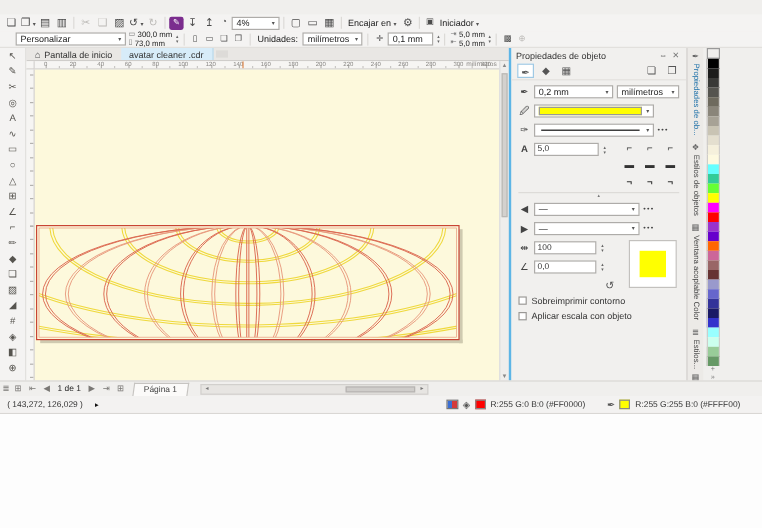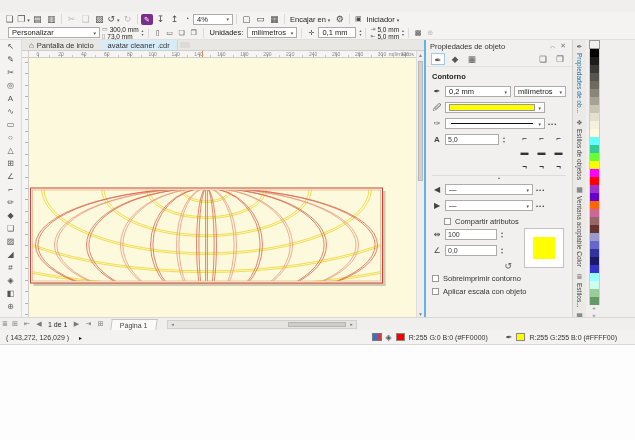--- a/index.html
+++ b/index.html
@@ -6,21 +6,21 @@
   html,body { width:635px; height:440px; background:#fdfdfd; font-family:"Liberation Sans",sans-serif; }
   body { position:relative; overflow:hidden; font-size:8px; color:#333; }
   .app { position:absolute; top:0; left:0; width:635px; height:345px; background:#f0efed; border-bottom:1px solid #d9d7d4; }
 
   
   .menubar { position:absolute; top:0; left:0; right:0; height:12px; background:#f4f3f2; display:flex; align-items:center; padding-left:4px; }
   .menu-item { padding:0 5px; font-size:7.5px; color:#222; }
 
   
   .toolbar { position:absolute; top:12px; left:0; right:0; height:14px; background:#f4f3f2; display:flex; align-items:center; gap:1px; padding:0 3px; }
-  .propbar { position:absolute; top:26px; left:0; right:0; height:14px; background:#f4f3f2; border-bottom:1px solid #e2e0dd; display:flex; align-items:center; gap:2px; padding:0 8px; }
+  .propbar { position:absolute; top:26px; left:0; right:0; height:14px; background:#f4f3f2; border-bottom:1px solid #e2e0dd; display:flex; align-items:center; gap:2px; padding:0 13px; }
   .tb-ico { min-width:13px; height:12px; line-height:12px; text-align:center; font-size:9px; color:#4c4c4c; }
   .tb-ico.sm { font-size:7px; min-width:10px; }
   .tb-ico.disabled { color:#bdbbb8; }
   .tb-sep { width:1px; height:10px; background:#dcdad7; margin:0 2px; }
   .caret { font-size:5px; color:#555; margin-left:2px; }
   .combo { background:#fff; border:1px solid #aeaca9; height:11px; display:flex; align-items:center; font-size:7.5px; padding:0 3px; color:#222; }
   .combo .caret { margin-left:auto; padding-left:3px; }
   .welcome-ico { width:12px; height:11px; background:#7b2d8e; border-radius:2px; color:#fff; font-size:7px; line-height:11px; text-align:center; }
   .stack2 { display:flex; flex-direction:column; justify-content:center; height:14px; font-size:6.5px; line-height:7px; color:#222; }
   .stack2 .srow { display:flex; align-items:center; gap:2px; }
@@ -388,21 +388,20 @@
     </div>
     <div class="dk-iconrow">
       <span class="dk-tool active">✒</span>
       <span class="dk-tool">◆</span>
       <span class="dk-tool">▦</span>
       <span class="spacer"></span>
       <span class="dk-tool">❏</span>
       <span class="dk-tool">❐</span>
     </div>
     <div class="docker-body">
-      <div class="section-label">Contorno</div>
 
       <div class="drow">
         <span class="dico">✒</span>
         <span class="combo" style="width:66px">
             <span>0,2 mm</span>
             <span class="caret">▾</span>
           </span>
         <span class="combo" style="width:52px">
             <span>milímetros</span>
             <span class="caret">▾</span>
@@ -464,24 +463,20 @@
       </div>
       <div class="drow">
         <span class="dico">▶</span>
         <span class="combo" style="width:88px">
             <span>—</span>
             <span class="caret">▾</span>
           </span>
         <span class="dots-btn">•••</span>
       </div>
 
-      <div class="chk indent">
-        <span class="box"></span>
-        <span>Compartir atributos</span>
-      </div>
 
       <div class="preview-wrap">
         <div class="preview-left">
           <div class="drow">
             <span class="dico">⇹</span>
             <span class="spin" style="width:52px">
                 <span>100</span>
               </span>
             <span class="spin-ud">
                 <span>▴</span>

